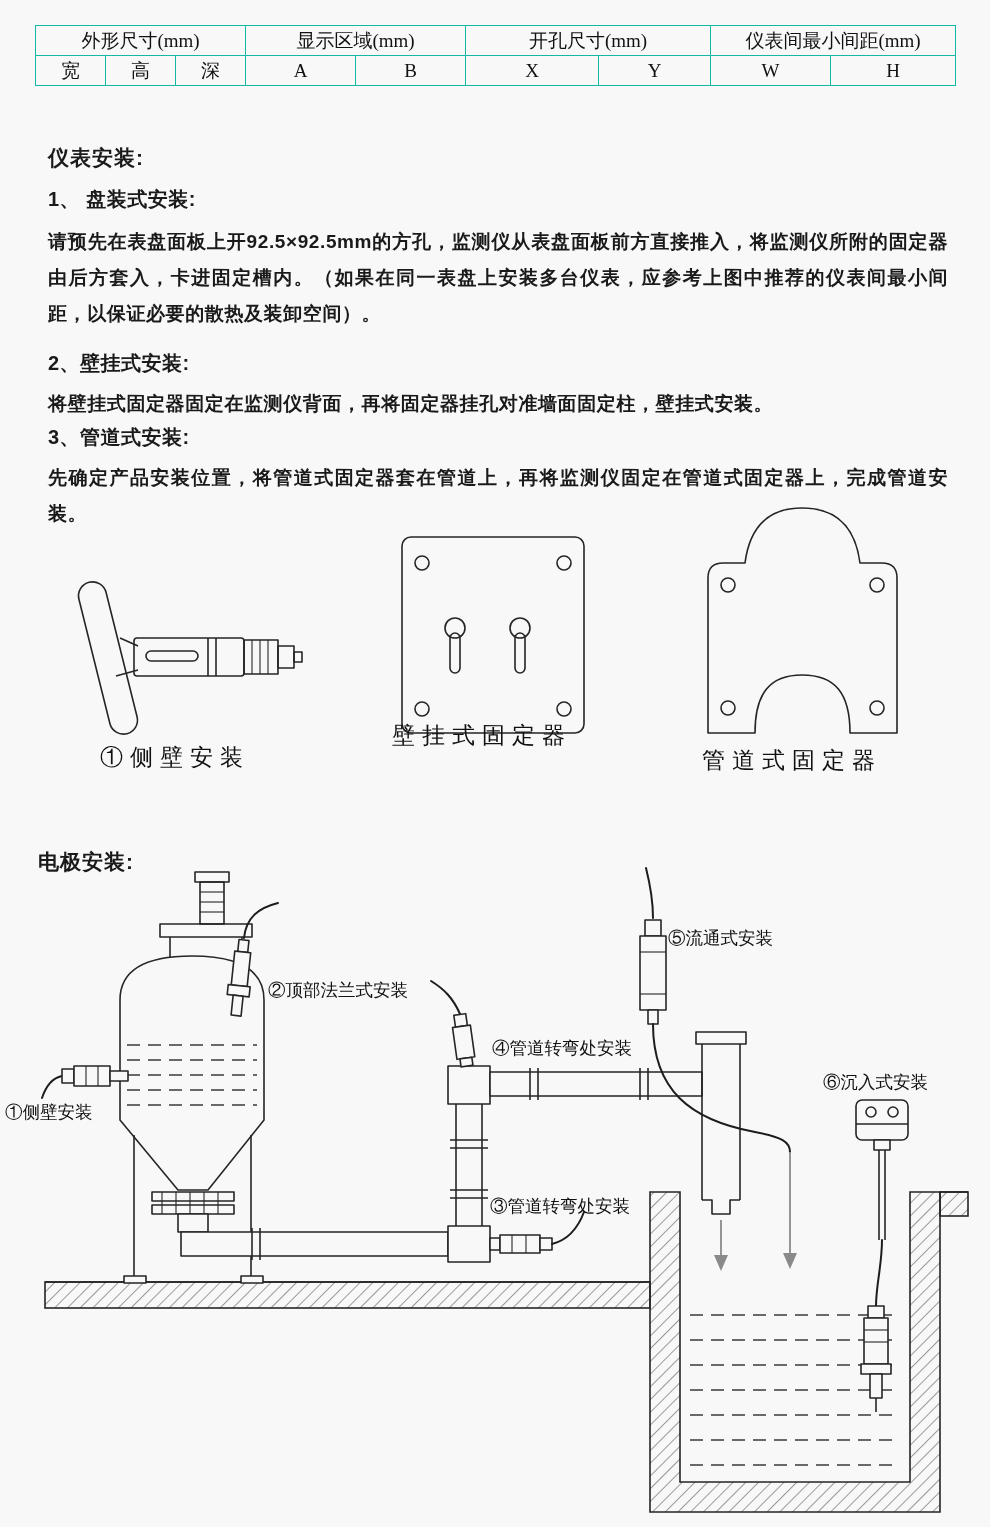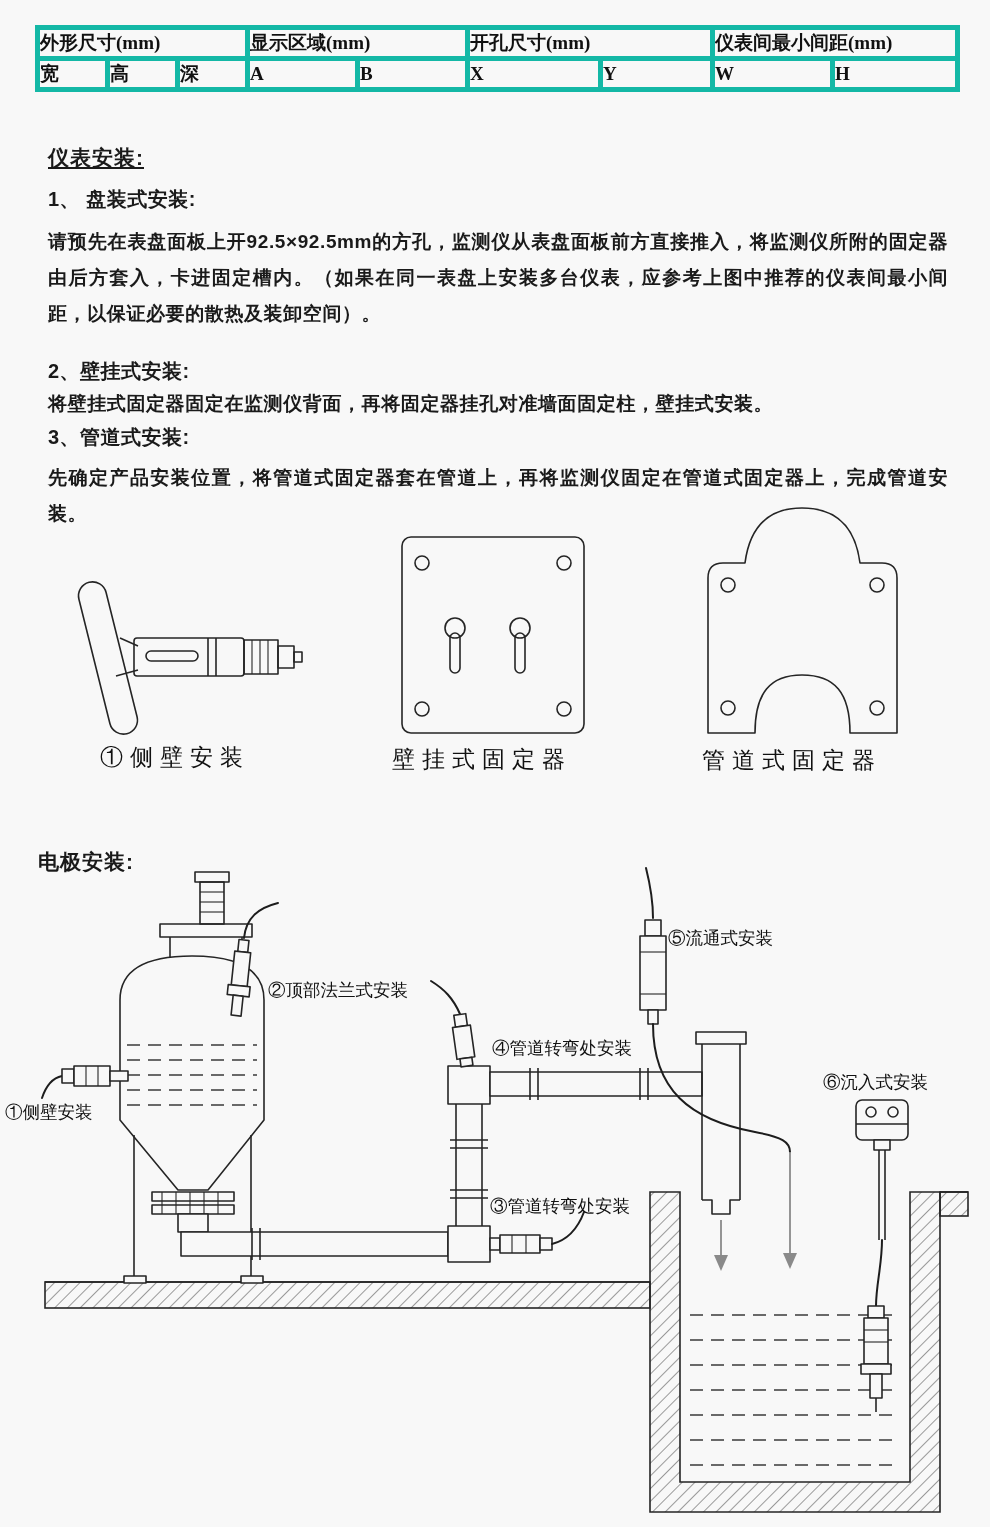--- a/index.html
+++ b/index.html
@@ -15,28 +15,27 @@
 
   
   .spec-table {
     border-collapse:collapse;
     table-layout:fixed;
     font-family:"Liberation Serif", serif;
     font-size:19px;
     color:#111;
   }
   .spec-table td {
-    border:5px solid #14b8a6;
-    text-align:left;
+    border:1px solid #14b8a6;
+    text-align:center;
     vertical-align:middle;
     height:30px;
     padding:0;
     overflow:hidden;
     white-space:nowrap;
-    font-weight:bold;
   }
 
   .h1 { font-size:21px; font-weight:bold; letter-spacing:1px; }
   .h2 { font-size:20px; font-weight:bold; letter-spacing:.5px; }
   .para {
     width:900px;
     font-size:19px;
     font-weight:bold;
     line-height:36px;
     letter-spacing:.6px;
@@ -90,24 +89,24 @@
     <td>A</td>
     <td>B</td>
     <td>X</td>
     <td>Y</td>
     <td>W</td>
     <td>H</td>
   </tr>
   </tbody>
 </table>
 
-<div class="abs h1" style="left:48px; top:144px;text-decoration:underline;">仪表安装:</div>
+<div class="abs h1" style="left:48px; top:144px;">仪表安装:</div>
 <div class="abs h2" style="left:48px; top:186px;">1、 盘装式安装:</div>
 <div class="abs para" style="left:48px; top:224px;">请预先在表盘面板上开92.5×92.5mm的方孔，监测仪从表盘面板前方直接推入，将监测仪所附的固定器由后方套入，卡进固定槽内。（如果在同一表盘上安装多台仪表，应参考上图中推荐的仪表间最小间距，以保证必要的散热及装卸空间）。</div>
-<div class="abs h2" style="left:48px; top:358px;">2、壁挂式安装:</div>
+<div class="abs h2" style="left:48px; top:350px;">2、壁挂式安装:</div>
 <div class="abs para" style="left:48px; top:386px;">将壁挂式固定器固定在监测仪背面，再将固定器挂孔对准墙面固定柱，壁挂式安装。</div>
 <div class="abs h2" style="left:48px; top:424px;">3、管道式安装:</div>
 <div class="abs para" style="left:48px; top:460px;">先确定产品安装位置，将管道式固定器套在管道上，再将监测仪固定在管道式固定器上，完成管道安装。</div>
 
 <svg class="abs" style="left:58px; top:578px;" width="250" height="162" viewBox="0 0 250 162">
   <g transform="rotate(-14 50 80)">
     <rect class="ln" x="36" y="2" width="28" height="156" rx="14"></rect>
   </g>
   <path class="ln" d="M62,60 L80,68 M58,98 L80,92"></path>
   <g>
@@ -142,21 +141,21 @@
 
 <svg class="abs" style="left:700px; top:503px;" width="205" height="235" viewBox="0 0 205 235">
   <path class="ln" d="M8,230 L8,75 Q8,60 23,60 L45,60 C50,22 70,5 102,5 C135,5 155,22 160,60 L182,60 Q197,60 197,75 L197,230 L150,230 C150,190 135,172 102,172 C70,172 55,190 55,230 Z"></path>
   <circle class="ln" cx="28" cy="82" r="7"></circle>
   <circle class="ln" cx="177" cy="82" r="7"></circle>
   <circle class="ln" cx="28" cy="205" r="7"></circle>
   <circle class="ln" cx="177" cy="205" r="7"></circle>
 </svg>
 
 <div class="abs fix-label" style="left:100px; top:742px;">①侧壁安装</div>
-<div class="abs fix-label" style="left:392px; top:744px;">壁挂式固定器</div>
+<div class="abs fix-label" style="left:392px; top:720px;">壁挂式固定器</div>
 <div class="abs fix-label" style="left:702px; top:745px;">管道式固定器</div>
 
 <div class="abs h1" style="left:38px; top:848px;">电极安装:</div>
 
 <svg class="abs" style="left:0; top:858px;" width="990" height="669" viewBox="0 858 990 669">
   <defs>
     <pattern id="hatch" patternUnits="userSpaceOnUse" width="9" height="9" patternTransform="rotate(45)">
       <line x1="0" y1="0" x2="0" y2="9" stroke="#4a4a4a" stroke-width="1.1"></line>
     </pattern>
   </defs>

